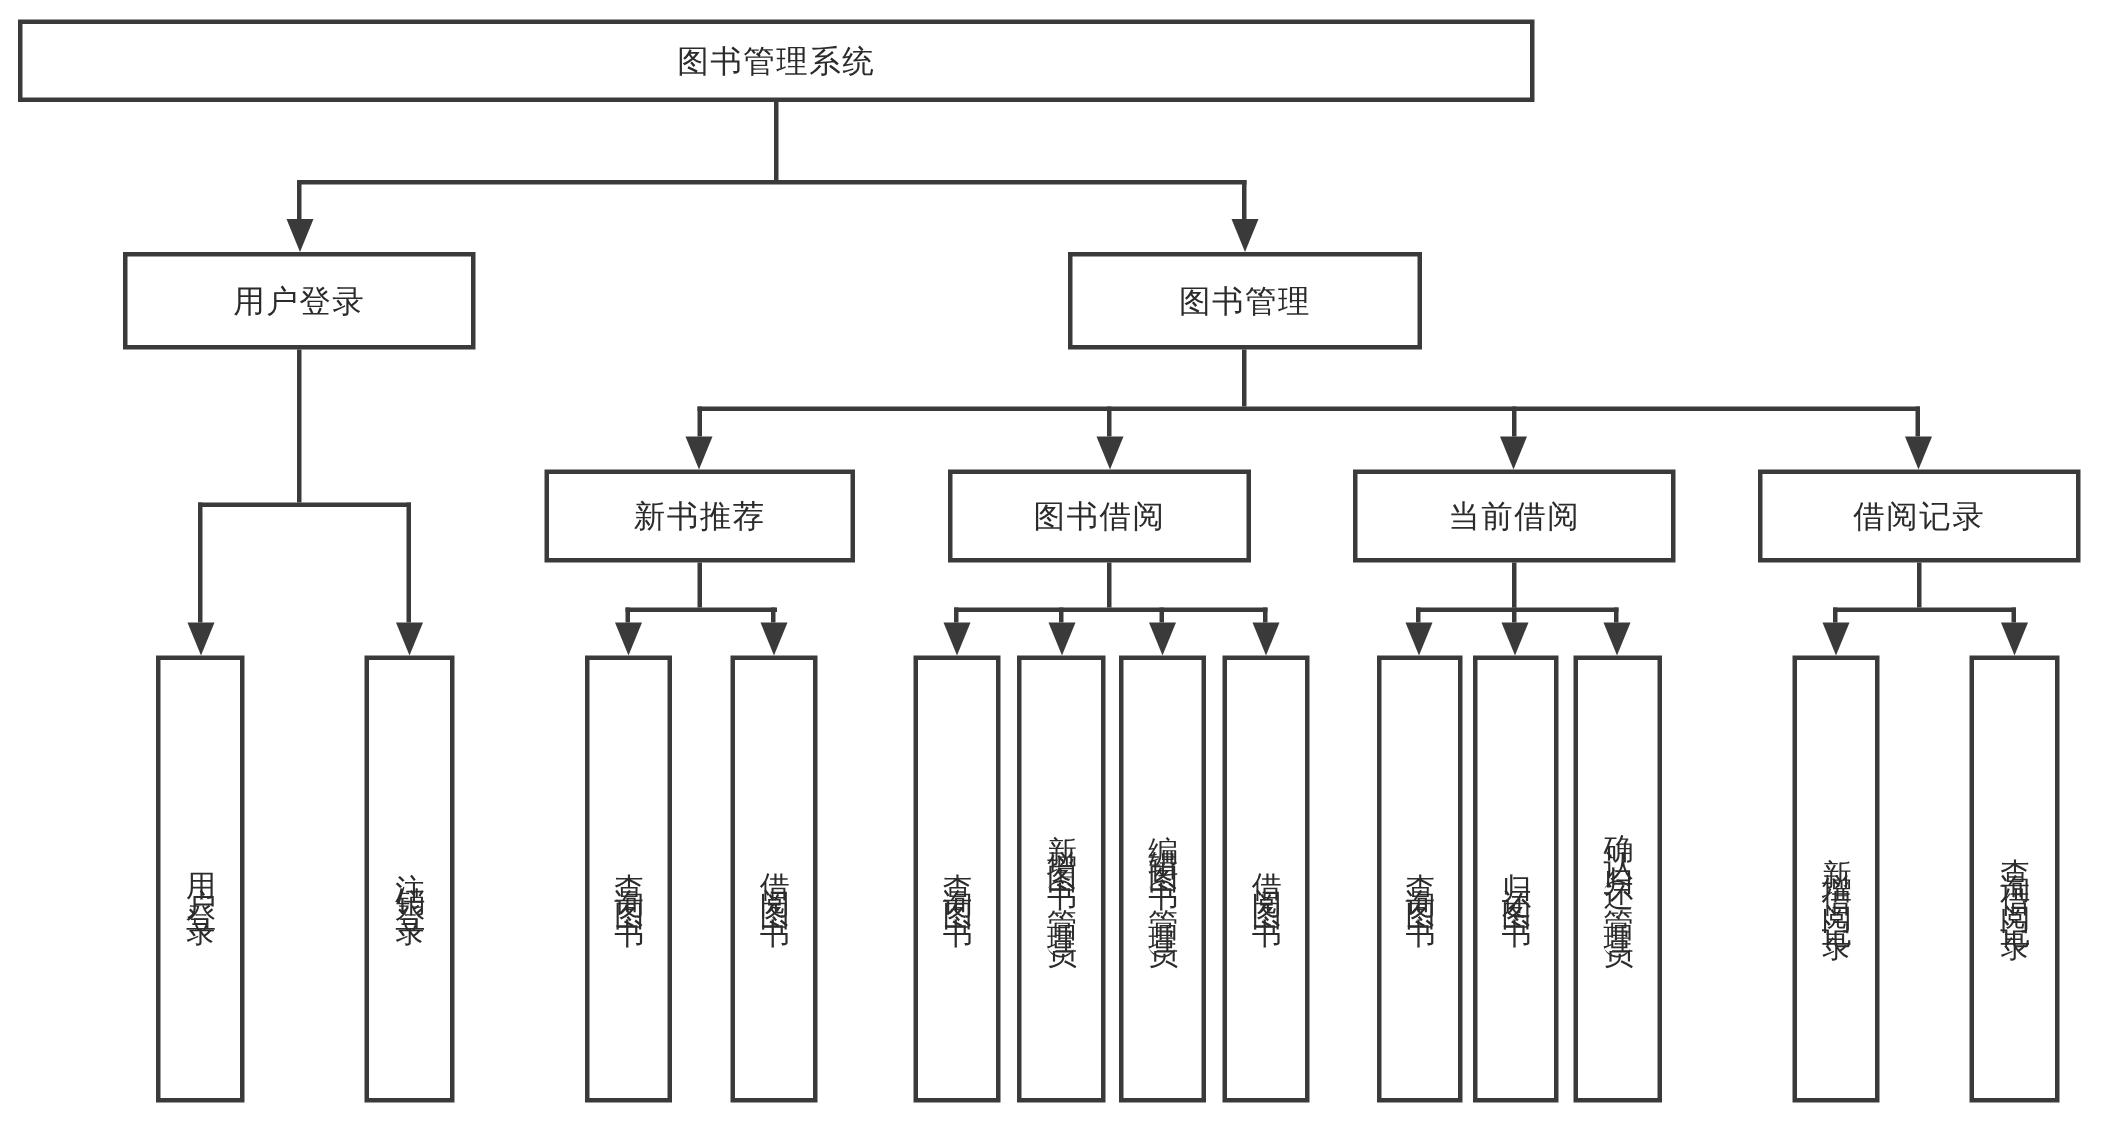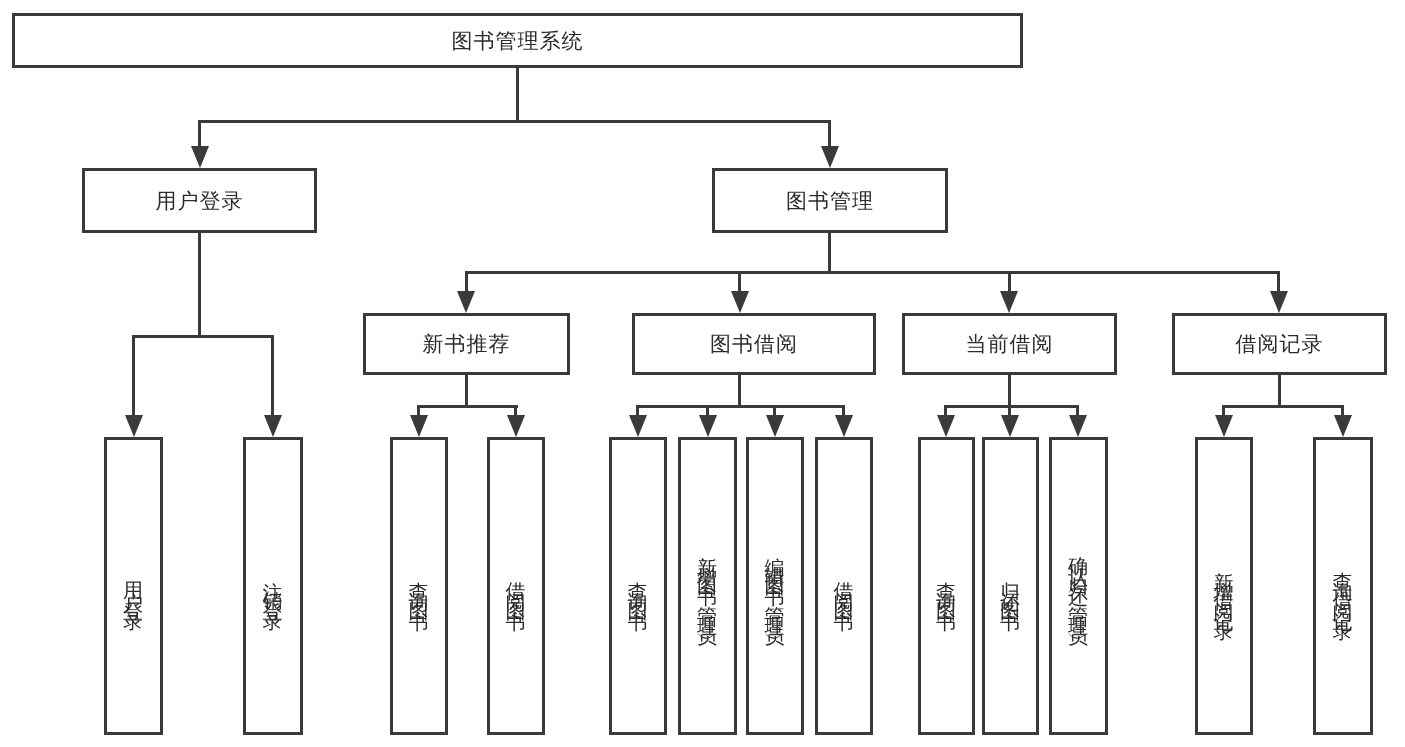--- a/index.html
+++ b/index.html
@@ -55,21 +55,21 @@
 <div id="canvas">
 
   <div class="box" style="left:12px;top:13px;width:1011px;height:55px">图书管理系统</div>
 
   <div class="box" style="left:82px;top:168px;width:235px;height:65px">用户登录</div>
 
   <div class="box" style="left:363px;top:313px;width:207px;height:62px">新书推荐</div>
 
   <div class="box" style="left:712px;top:168px;width:236px;height:65px">图书管理</div>
 
-  <div class="box" style="left:632px;top:313px;width:244px;height:62px">图书借阅</div>
+  <div class="box" style="left:632px;top:313px;width:202px;height:62px">图书借阅</div>
 
   <div class="box" style="left:1172px;top:313px;width:215px;height:62px">借阅记录</div>
 
   <div class="box" style="left:902px;top:313px;width:215px;height:62px">当前借阅</div>
 
   <div class="box leaf" style="left:104px;top:437px;width:59px;height:298px">用户登录</div>
 
   <div class="box leaf" style="left:243px;top:437px;width:60px;height:298px">注销登录</div>
 
   <div class="box leaf" style="left:390px;top:437px;width:58px;height:298px">查询图书</div>

